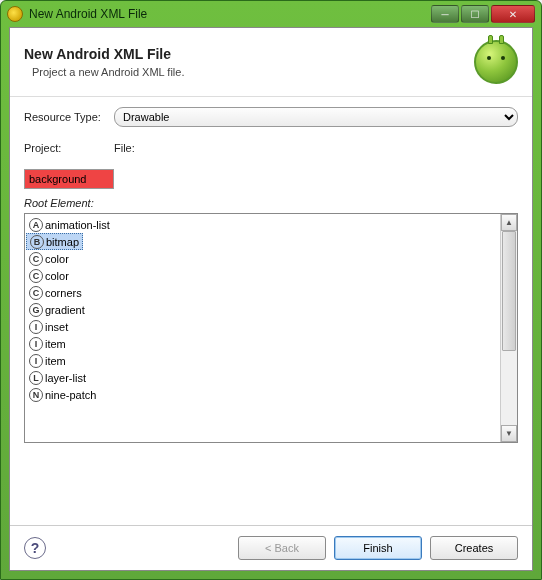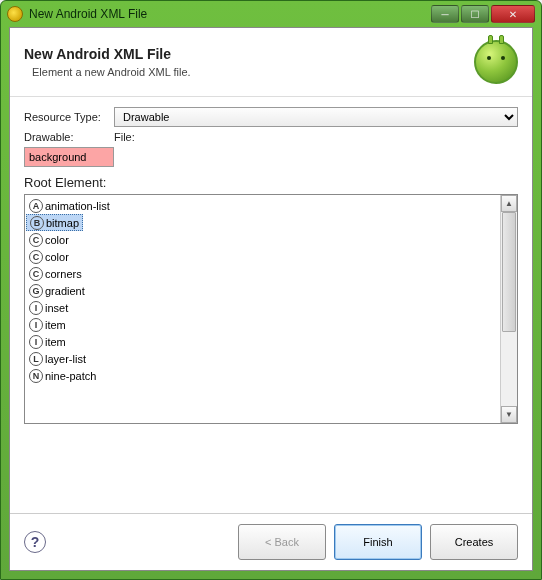--- a/index.html
+++ b/index.html
@@ -15,39 +15,39 @@
   .client { position: absolute; top: 26px; left: 8px; right: 8px; bottom: 8px; background: #fff; border: 1px solid #888; display: flex; flex-direction: column; }
   .header { background: #fff; padding: 12px 14px; border-bottom: 1px solid #ddd; display: flex; align-items: center; }
   .header-text h1 { font-size: 14px; font-weight: bold; color: #222; margin-bottom: 4px; }
   .header-text p { font-size: 11px; color: #444; margin-left: 8px; }
   .header-icon { margin-left: auto; width: 44px; height: 44px; border-radius: 50%; background: radial-gradient(circle at 35% 30%, #d6f57a 0%, #8fc63d 45%, #4a8a1a 100%); border: 2px solid #5a9a2a; position: relative; }
   .header-icon::before, .header-icon::after { content: ""; position: absolute; width: 3px; height: 7px; background: #8fc63d; border: 1px solid #4a8a1a; border-radius: 2px 2px 0 0; top: -7px; }
   .header-icon::before { left: 12px; }
   .header-icon::after { right: 12px; }
   .eyes { position: absolute; top: 14px; left: 0; right: 0; display: flex; justify-content: center; gap: 10px; }
   .eye { width: 4px; height: 4px; background: #1a3a0a; border-radius: 50%; }
-  .form { padding: 10px 14px 6px 14px; display: grid; grid-template-columns: 90px 1fr; row-gap: 4px; align-items: center; }
+  .form { padding: 10px 14px 6px 14px; display: grid; grid-template-columns: 90px 1fr; row-gap: 15px; align-items: center; }
   .form label { font-size: 11px; color: #222; }
-  select, input[type=text] { width: 100%; font-size: 11px; padding: 2px 4px; border: 1px solid #999; background: #fca5a5; height: 20px; }
-  select { background: linear-gradient(to bottom, #fdfdfd, #ececec); }
-  .root-label { padding: 2px 14px 4px 14px; font-size: 13px; color: #222; }
+  select, input[type=text] { width: 100%; font-size: 11px; padding: 2px 4px; border: 1px solid #999; background: #ef4444; height: 20px; }
+  select { background: linear-gradient(to bottom, #fdfdfd, #ececec); border-radius: 9px; }
+  .root-label { padding: 2px 14px 4px 14px; font-size: 11px; color: #222; font-style: italic; }
   .listwrap { margin: 0 14px; border: 1px solid #888; height: 230px; position: relative; background: #fff; display: flex; }
   .list { flex: 1; overflow: hidden; padding: 2px 0; }
   .list-item { display: flex; align-items: center; padding: 0 4px; height: 17px; font-size: 11px; gap: 2px; cursor: default; }
   .list-item.selected { background: #bcd6f5; border: 1px dotted #3a6ea5; padding: 0 3px; height: 17px; width: fit-content; margin-left: 1px; }
   .circ { width: 14px; height: 14px; border: 1px solid #555; border-radius: 50%; display: inline-flex; align-items: center; justify-content: center; font-size: 9px; font-weight: bold; color: #333; flex-shrink: 0; }
   .scroll { width: 17px; background: #f0f0f0; border-left: 1px solid #ccc; position: relative; }
   .scroll-btn { width: 100%; height: 17px; background: linear-gradient(to bottom, #fafafa, #dcdcdc); border: 1px solid #aaa; display: flex; align-items: center; justify-content: center; font-size: 8px; color: #555; position: absolute; }
   .scroll-btn.up { top: 0; }
   .scroll-btn.down { bottom: 0; }
   .scroll-thumb { position: absolute; top: 17px; left: 1px; right: 1px; height: 120px; background: linear-gradient(to right, #e8e8e8, #cfcfcf); border: 1px solid #aaa; border-radius: 1px; }
   .footer { margin-top: auto; border-top: 1px solid #ccc; padding: 10px 14px; display: flex; align-items: center; gap: 8px; }
   .help { width: 22px; height: 22px; border: 1.5px solid #6a6a8a; border-radius: 50%; display: flex; align-items: center; justify-content: center; color: #4a4a7a; font-weight: bold; font-size: 14px; }
   .spacer { flex: 1; }
-  .btn { width: 88px; height: 36px; border: 1px solid #8a8a8a; background: linear-gradient(to bottom, #fdfdfd, #e6e6e6); border-radius: 3px; font-size: 11px; cursor: pointer; text-align: center; }
+  .btn { width: 88px; height: 24px; border: 1px solid #8a8a8a; background: linear-gradient(to bottom, #fdfdfd, #e6e6e6); border-radius: 3px; font-size: 11px; cursor: pointer; text-align: center; }
   .btn:disabled { color: #999; }
   .btn.default { border: 1px solid #3a7abd; background: linear-gradient(to bottom, #f4faff, #d6e9fb); box-shadow: 0 0 0 1px #9ec9ef inset; }
 </style>
 </head>
 <body>
 
 <div class="window">
   <div class="titlebar">
     <div class="title-icon"></div>
     <div class="title-text">New Android XML File</div>
@@ -55,37 +55,37 @@
       <div class="win-btn min">─</div>
       <div class="win-btn max">☐</div>
       <div class="win-btn close">✕</div>
     </div>
   </div>
 
   <div class="client">
     <div class="header">
       <div class="header-text">
         <h1>New Android XML File</h1>
-        <p>Element a new Android XML file.</p>
+        <p>Project a new Android XML file.</p>
       </div>
       <div class="header-icon">
         <div class="eyes">
             <div class="eye"></div>
             <div class="eye"></div>
           </div>
       </div>
     </div>
 
     <div class="form">
       <label>Resource Type:</label>
       <select>
         <option>Drawable</option>
       </select>
 
-      <label>Drawable:</label>
+      <label>Project:</label>
 
       <label>File:</label>
       <input type="text" value="background" style="">
     </div>
 
     <div class="root-label">Root Element:</div>
     <div class="listwrap">
       <div class="list" id="rootlist">
           <div class="list-item">
             <span class="circ">A</span>

